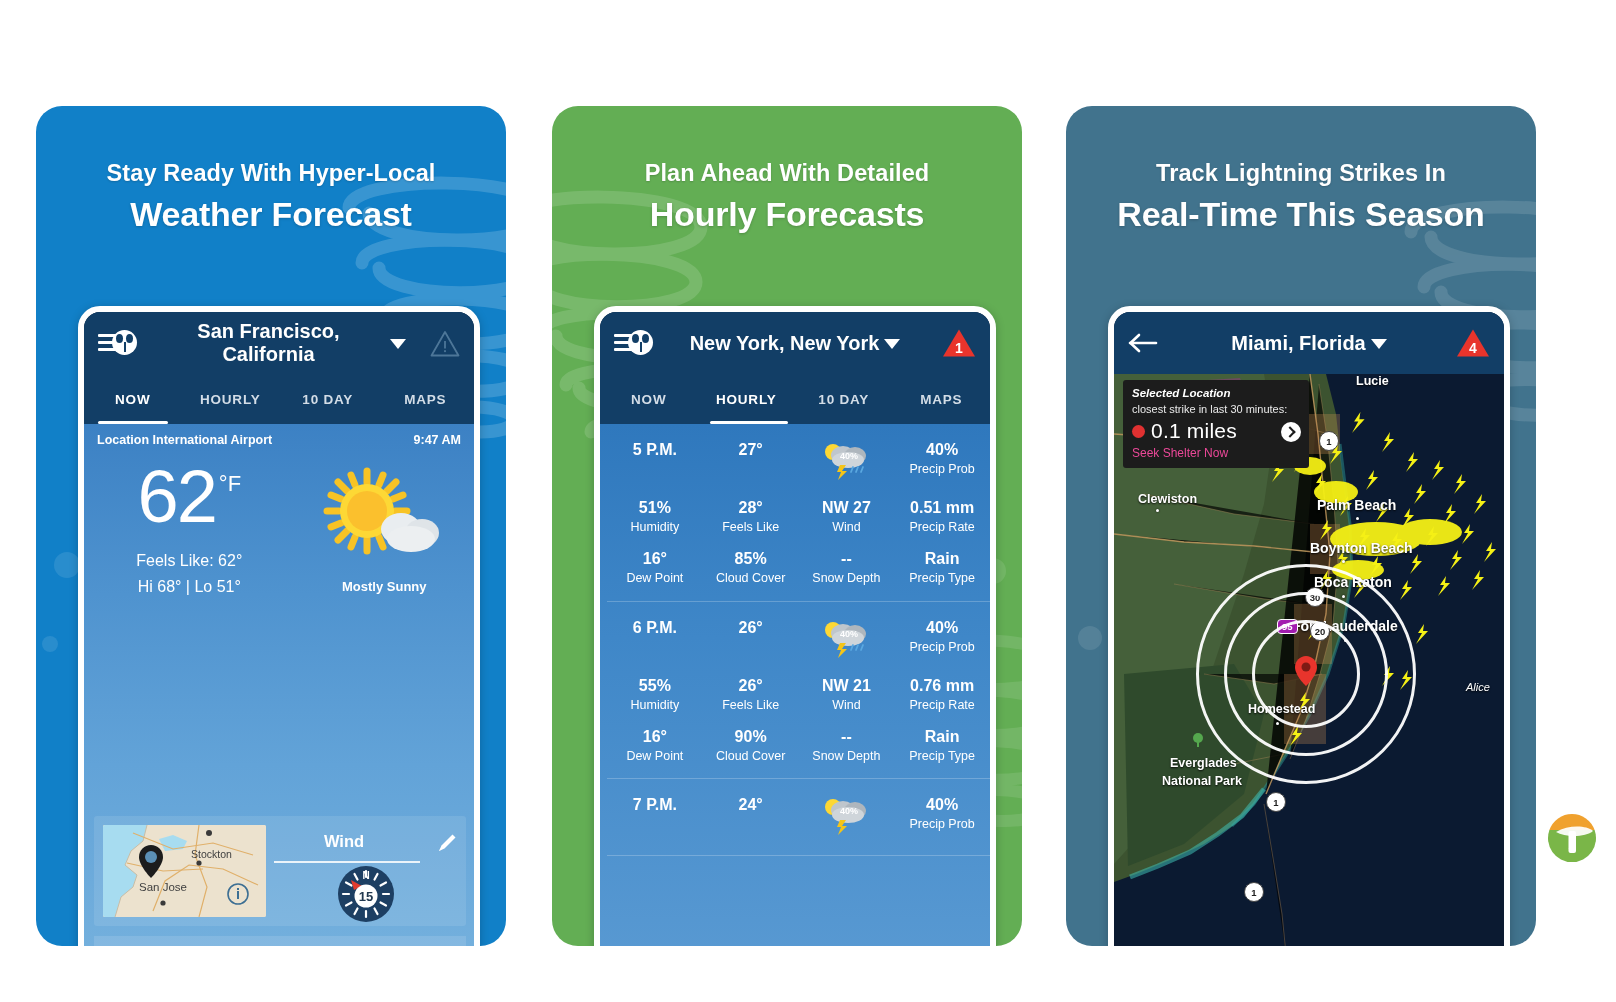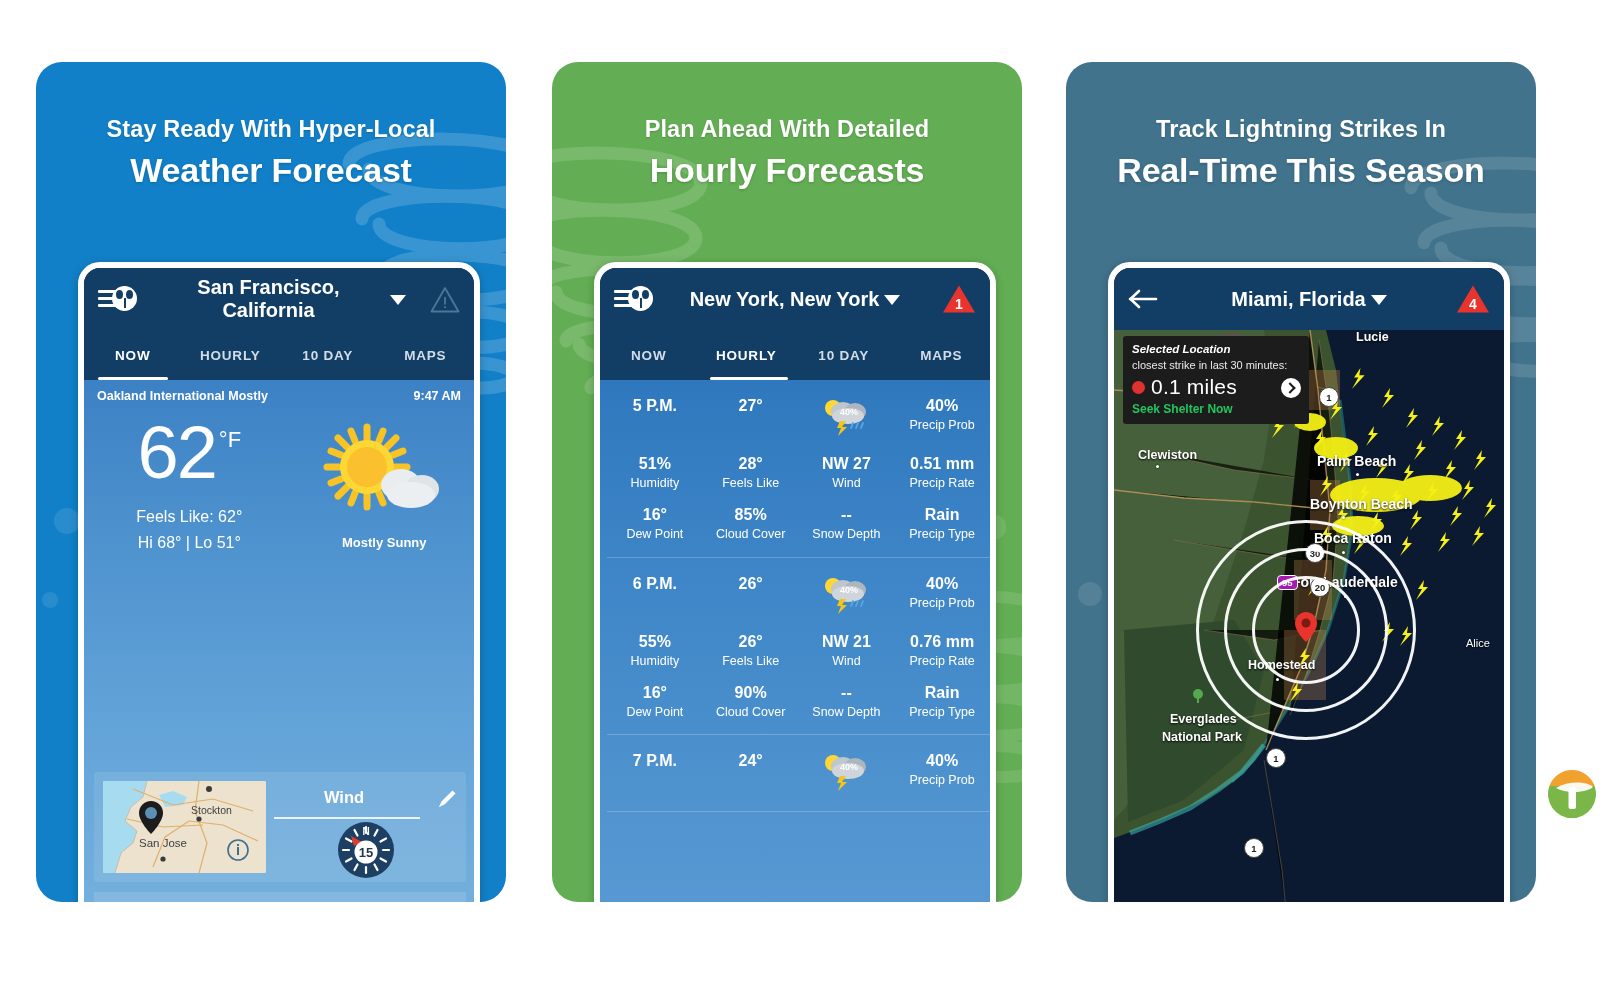--- a/index.html
+++ b/index.html
@@ -2,21 +2,21 @@
 <html><head>
 <meta charset="utf-8">
 <style>
   html,body{margin:0;padding:0;}
   body{
     width:1616px;height:1002px;overflow:hidden;
     background:#ffffff;
     font-family:"Liberation Sans","DejaVu Sans",sans-serif;
     -webkit-font-smoothing:antialiased;
   }
-  .stage{position:relative;width:1616px;height:834px;}
+  .stage{position:relative;width:1616px;height:834px;margin-top:44px;}
 
   
   .panel{
     position:absolute;top:62px;width:470px;height:840px;
     border-radius:26px;overflow:hidden;
   }
   #panel-1{left:36px;background:#1180c8;}
   #panel-2{left:552px;background:#63ae54;}
   #panel-3{left:1066px;background:#41738d;}
 
@@ -187,25 +187,25 @@
   .ic-sub{color:#eaeaea;font-size:11px;margin-top:4px;}
   .ic-dist{display:flex;align-items:center;gap:6px;margin-top:4px;}
   .ic-dot{width:13px;height:13px;border-radius:50%;background:#e03131;flex:none;}
   .ic-val{color:#ffffff;font-size:21px;font-weight:500;letter-spacing:.2px;}
   .ic-arrow{
     position:absolute;right:8px;top:42px;width:20px;height:20px;border-radius:50%;
     background:#ffffff;display:flex;align-items:center;justify-content:center;
   }
   .ic-arrow i{width:6px;height:6px;border-right:2px solid #1c1c1c;border-top:2px solid #1c1c1c;
     transform:rotate(45deg);margin-left:-2px;}
-  .ic-action{color:#22c55e;font-size:12px;margin-top:3px;font-weight:700;}
+  .ic-action{color:#ec4899;font-size:12px;margin-top:3px;font-weight:400;}
 
   .map-label{position:absolute;color:#ffffff;font-size:12.5px;font-weight:600;
     text-shadow:0 1px 2px rgba(0,0,0,.9);white-space:nowrap;}
-  .map-label.sm{font-size:11px;font-weight:500;}
+  .map-label.sm{font-size:11px;font-weight:500;font-style:italic;}
   .map-dot{position:absolute;width:3px;height:3px;background:#ffffff;border-radius:50%;
     box-shadow:0 0 2px rgba(0,0,0,.8);}
 
   .hwy{
     position:absolute;background:#ffffff;border:1.5px solid #555;border-radius:4px;
     color:#222;font-size:9.5px;font-weight:bold;padding:1px 4px;
   }
   .hwy-round{
     position:absolute;width:18px;height:18px;border-radius:50%;background:#ffffff;
     border:1.5px solid #444;color:#222;font-size:9.5px;font-weight:bold;
@@ -276,21 +276,21 @@
         <div class="tabs">
           <div class="tab active">NOW</div>
           <div class="tab">HOURLY</div>
           <div class="tab">10 DAY</div>
           <div class="tab">MAPS</div>
           <div class="tab-underline" style="left:14px;width:70px;"></div>
         </div>
 
         <div class="now-body">
           <div class="now-top-row">
-            <span>Oakland International Mostly</span>
+            <span>Location International Airport</span>
             <span>9:47 AM</span>
           </div>
 
           <div class="now-main">
             <div class="now-left">
               <div class="temp-wrap">
                 <span class="temp-num">62</span>
                 <span class="temp-unit">°F</span>
               </div>
               <div class="feels">Feels Like: 62°</div>

